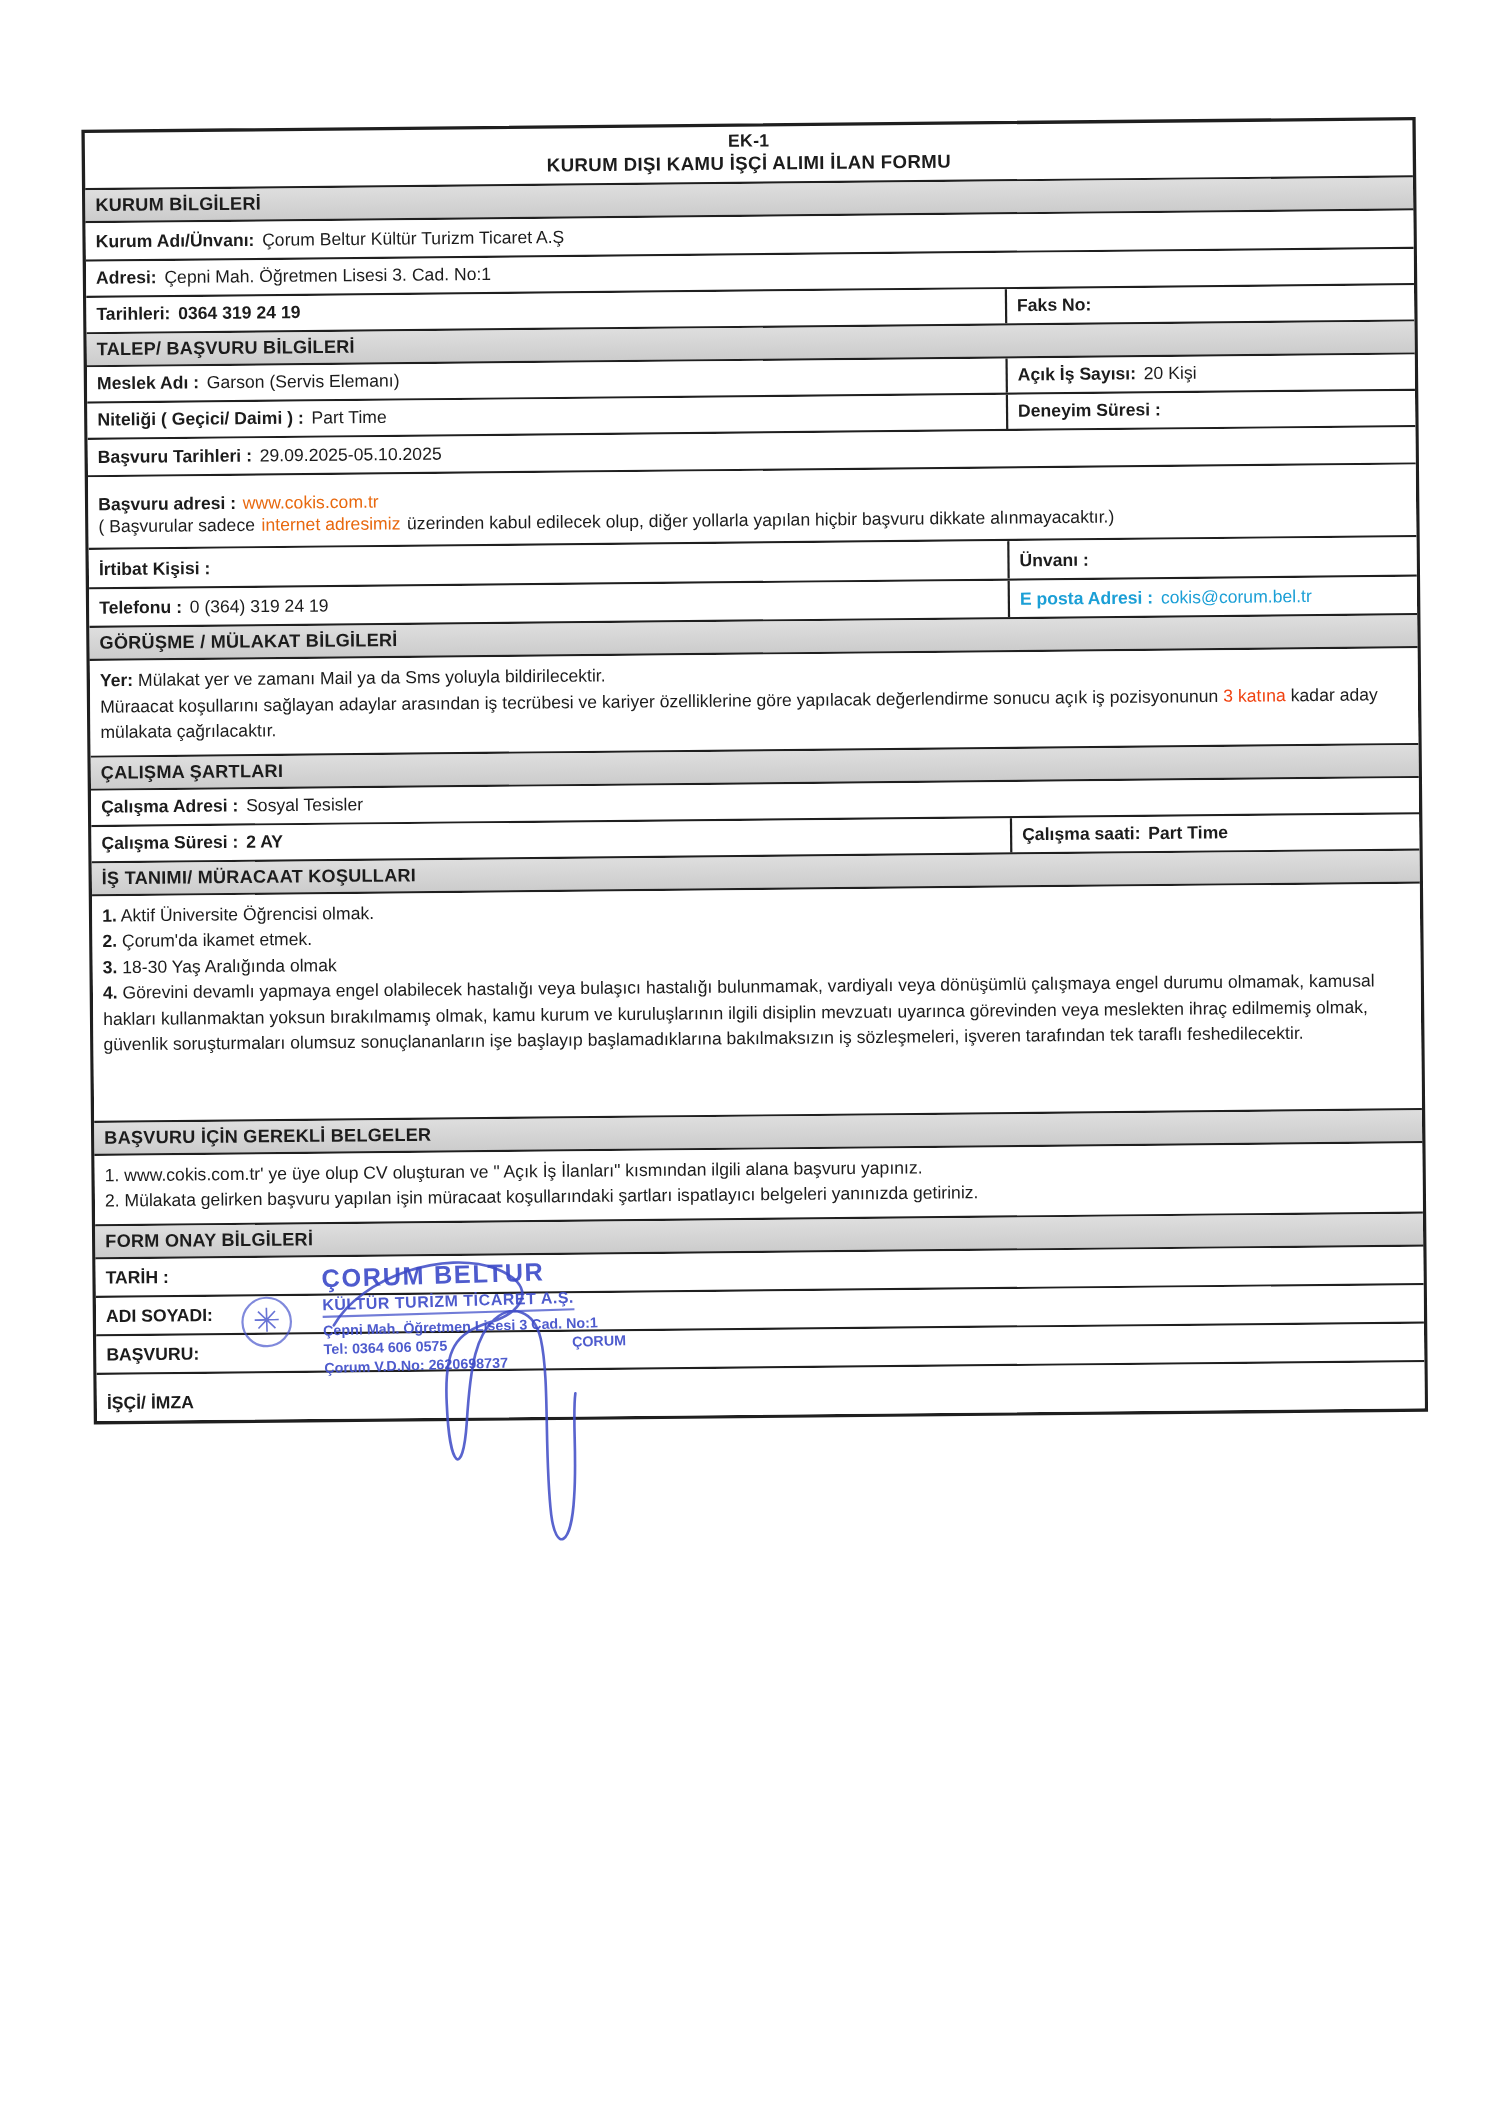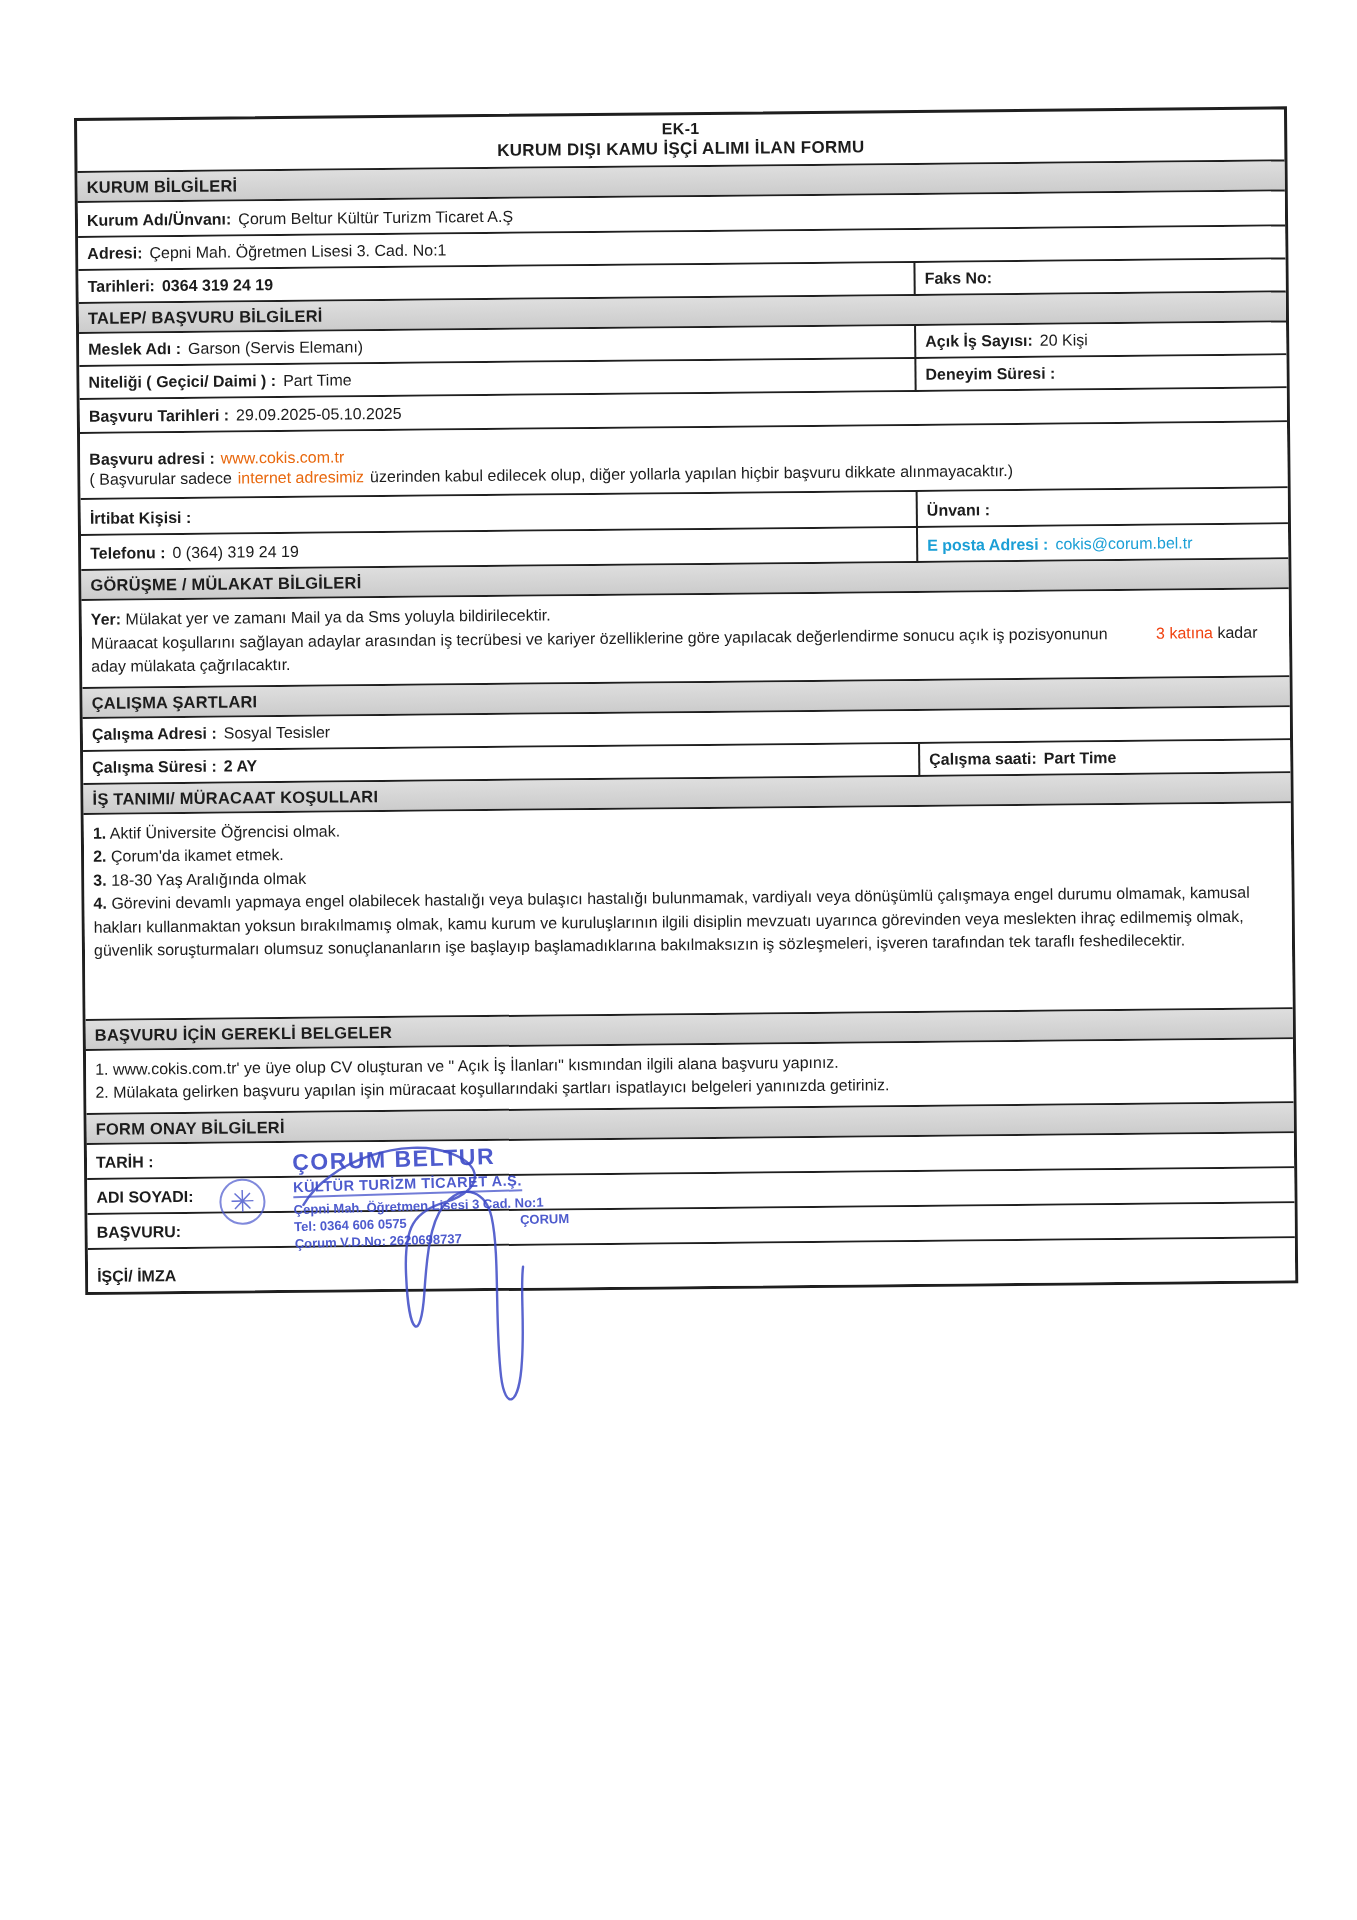--- a/index.html
+++ b/index.html
@@ -38,21 +38,21 @@
 
   .txtblock { border-bottom:2px solid #1f1f1f; padding:7px 16px 8px 9px; background:#fff; }
   .txtblock p { font-size:16px; line-height:23.5px; }
   .gorusme  { min-height:86px; }
   .istanimi { min-height:206px; padding-bottom:50px; }
   .belgeler { min-height:56px; }
   .lblb { font-weight:700; }
   .num  { font-weight:700; }
 
   .orange { color:#e8680e; }
-  .hl-red { color:#f04210;margin-left:44px; }
+  .hl-red { color:#f04210; }
   .blue   { color:#1b9fd6; }
 
   .onay-wrap { position:relative; }
 
   .stamp {
     position:absolute; left:130px; top:34px; width:370px;
     color:#4553cb; transform:rotate(-1.2deg); z-index:5; opacity:.95; pointer-events:none;
   }
   .stamp-emblem {
     position:absolute; left:2px; top:28px; width:46px; height:46px;

